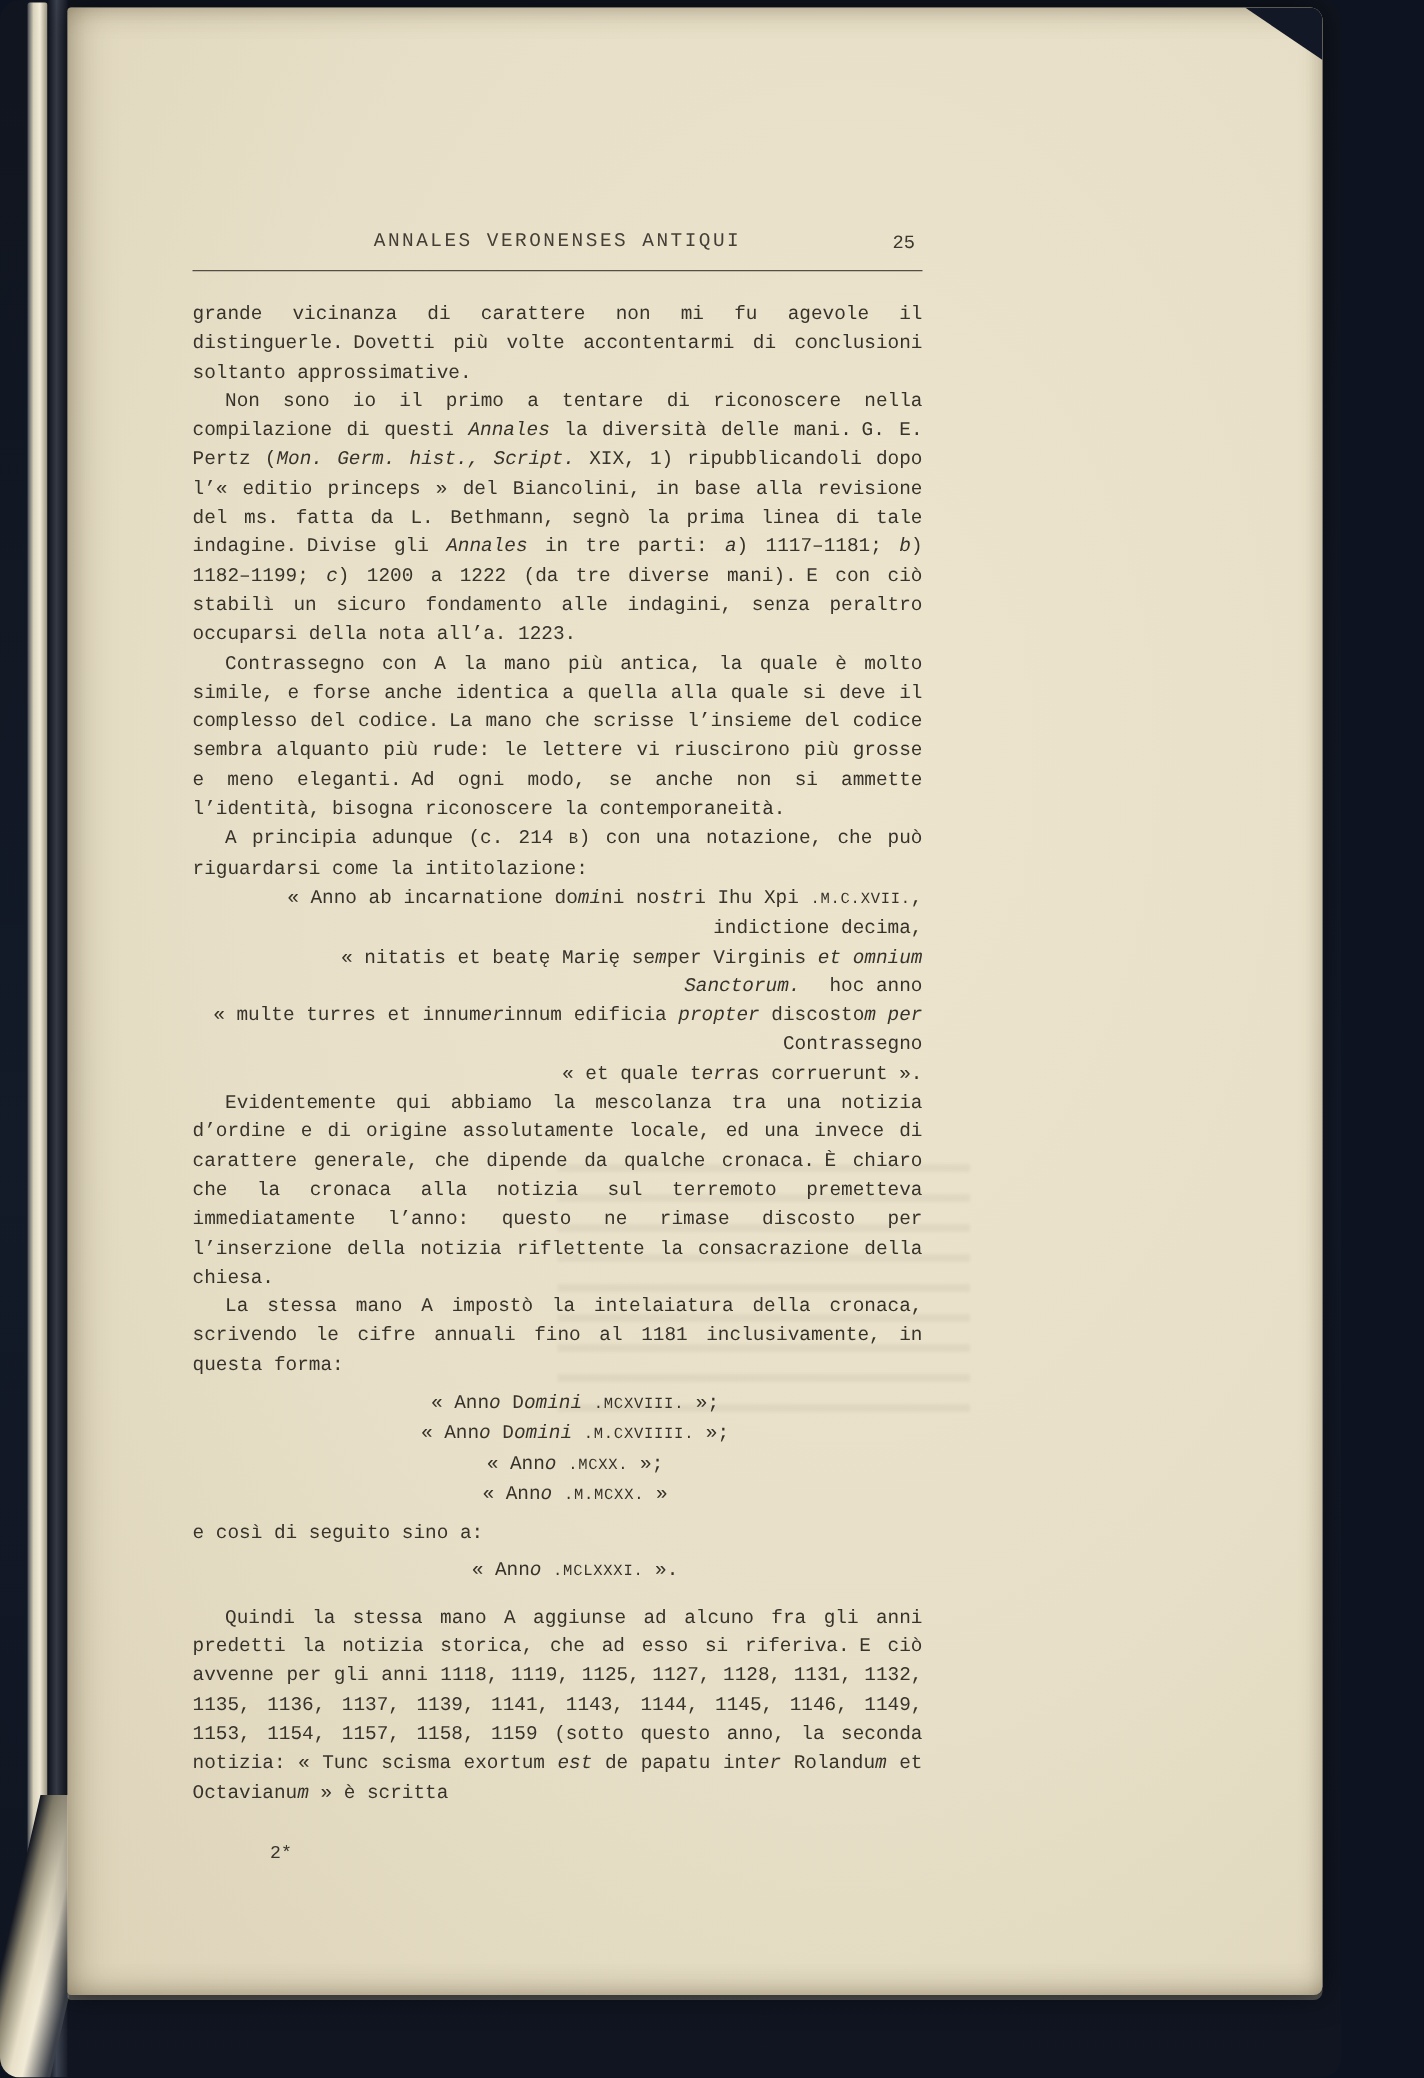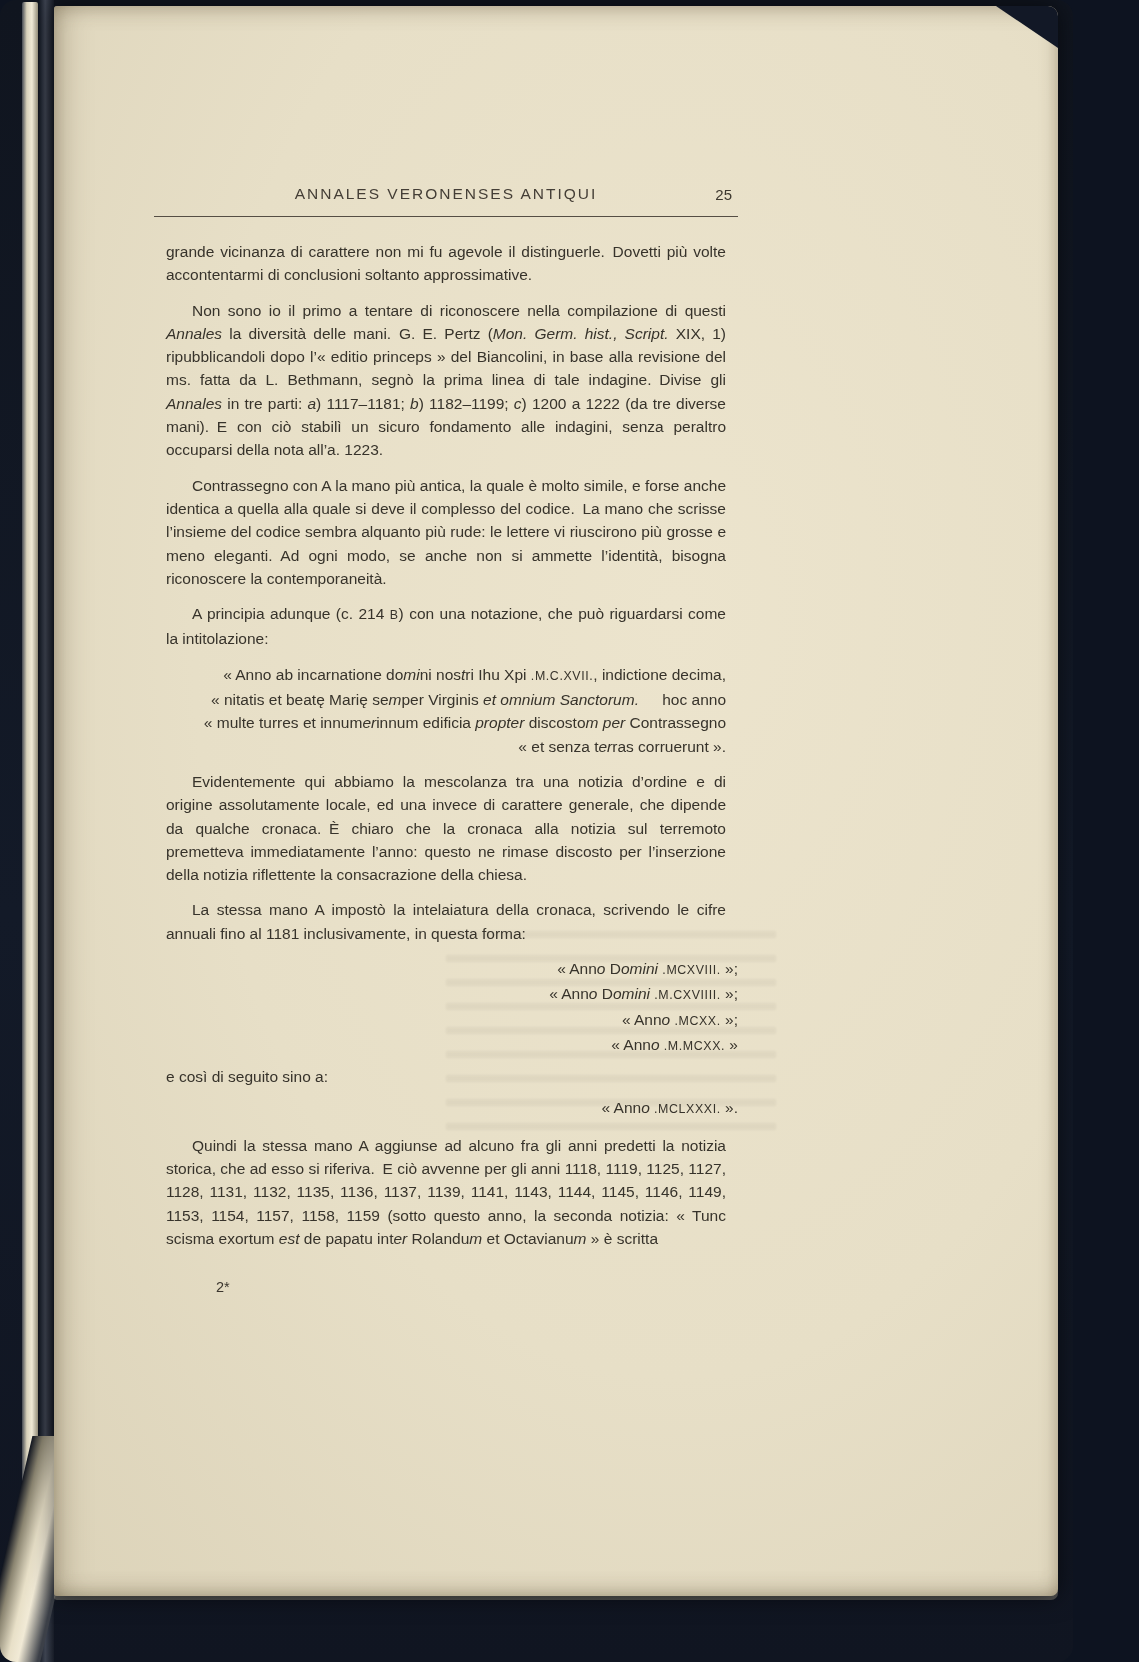--- a/index.html
+++ b/index.html
@@ -1,19 +1,19 @@
 <!DOCTYPE html>
 <html><head>
 <meta charset="utf-8">
 <style>
   html,body{margin:0;padding:0;background:#0d1320;}
   .canvas{
     position:relative;width:1073px;height:1662px;overflow:hidden;
     background:linear-gradient(180deg,#10151f 0%,#131a28 55%,#101521 100%);
-    font-family:Liberation Sans, sans-serif;
+    font-family:Liberation Mono, monospace;
     border-radius:16px;
   }
   
   .spine-edge{
     position:absolute;left:22px;top:2px;height:1648px;width:16px;border-radius:2px;
     background:linear-gradient(90deg,#454a52 0%,#d9d2bb 30%,#f3edda 62%,#9a9480 100%);
   }
   .spine-gap{
     position:absolute;left:38px;top:0;height:1662px;width:16px;
     background:linear-gradient(90deg,#0d121c 0%,#3d4350 45%,#171c27 100%);
@@ -49,27 +49,27 @@
     position:absolute;left:100px;top:176px;width:584px;
     color:#37332b;font-size:15.5px;line-height:23.3px;
   }
   .header{position:relative;height:22px;}
   .header .title{
     display:block;text-align:center;font-size:15.5px;letter-spacing:2px;color:#443e36;
   }
   .header .pagenum{position:absolute;right:6px;top:1px;font-size:15px;color:#3d382f;}
   .rule{margin-top:12px;border-top:1.4px solid #554e44;height:0;}
   .body{margin-top:23px;text-align:justify;}
-  .body p{margin:12px;}
+  .body p{margin:0;}
   .para.indent{text-indent:26px;}
   .para-gap{margin-top:13px !important;}
   .ecosi{margin-top:6px !important;margin-bottom:4px !important;}
   .tline{display:block;white-space:pre-wrap;}
   .quote-block{text-align:right;}
-  .annal-list{margin:7px 0 7px 28px !important;text-align:right;}
+  .annal-list{margin:7px 0 7px 28px !important;text-align:center;}
   .it{font-style:italic;}
   .sc{font-size:0.8em;letter-spacing:0.6px;}
   .footer-mark{margin-top:26px;margin-left:62px;font-size:14.5px;color:#3a352d;}
 </style>
 </head>
 <body>
 
 <div class="canvas">
   <div class="spine-edge"></div>
   <div class="spine-gap"></div>
@@ -88,21 +88,21 @@
 
       <div class="body">
           <p class="para"><span>grande vicinanza di carattere non mi fu agevole il distinguerle. Dovetti più volte accontentarmi di conclusioni soltanto approssimative.</span></p>
           <p class="para indent"><span>Non sono io il primo a tentare di riconoscere nella compilazione di questi </span><span class="it">Annales</span><span> la diversità delle mani. G. E. Pertz (</span><span class="it">Mon. Germ. hist., Script.</span><span> XIX, 1) ripubblicandoli dopo l’« editio princeps » del Biancolini, in base alla revisione del ms. fatta da L. Bethmann, segnò la prima linea di tale indagine. Divise gli </span><span class="it">Annales</span><span> in tre parti: </span><span class="it">a</span><span>) 1117–1181; </span><span class="it">b</span><span>) 1182–1199; </span><span class="it">c</span><span>) 1200 a 1222 (da tre diverse mani). E con ciò stabilì un sicuro fondamento alle indagini, senza peraltro occuparsi della nota all’a. 1223.</span></p>
           <p class="para indent"><span>Contrassegno con A la mano più antica, la quale è molto simile, e forse anche identica a quella alla quale si deve il complesso del codice. La mano che scrisse l’insieme del codice sembra alquanto più rude: le lettere vi riuscirono più grosse e meno eleganti. Ad ogni modo, se anche non si ammette l’identità, bisogna riconoscere la contemporaneità.</span></p>
           <p class="para indent"><span>A principia adunque (c. 214 </span><span class="sc">B</span><span>) con una notazione, che può riguardarsi come la intitolazione:</span></p>
           <p class="quote-block">
             <span class="tline"><span>« Anno ab incarnatione do</span><span class="it">mi</span><span>ni nos</span><span class="it">t</span><span>ri Ihu Xpi </span><span class="sc">.M.C.XVII.</span><span>, indictione decima,</span></span>
             <span class="tline"><span>« nitatis et beatę Marię se</span><span class="it">m</span><span>per Virginis </span><span class="it">et omnium Sanctorum.</span><span>  hoc anno</span></span>
             <span class="tline"><span>« multe turres et innum</span><span class="it">er</span><span>innum edificia </span><span class="it">propter</span><span> discosto</span><span class="it">m</span><span> </span><span class="it">per</span><span> Contrassegno</span></span>
-            <span class="tline"><span>« et senza t</span><span class="it">er</span><span>ras corruerunt ».</span></span>
+            <span class="tline"><span>« et quale t</span><span class="it">er</span><span>ras corruerunt ».</span></span>
           </p>
           <p class="para indent"><span>Evidentemente qui abbiamo la mescolanza tra una notizia d’ordine e di origine assolutamente locale, ed una invece di carattere generale, che dipende da qualche cronaca. È chiaro che la cronaca alla notizia sul terremoto premetteva immediatamente l’anno: questo ne rimase discosto per l’inserzione della notizia riflettente la consacrazione della chiesa.</span></p>
           <p class="para indent"><span>La stessa mano A impostò la intelaiatura della cronaca, scrivendo le cifre annuali fino al 1181 inclusivamente, in questa forma:</span></p>
           <p class="annal-list">
             <span class="tline"><span>« Ann</span><span class="it">o</span><span> D</span><span class="it">omini</span><span> </span><span class="sc">.MCXVIII.</span><span> »;</span></span>
             <span class="tline"><span>« Ann</span><span class="it">o</span><span> D</span><span class="it">omini</span><span> </span><span class="sc">.M.CXVIIII.</span><span> »;</span></span>
             <span class="tline"><span>« Ann</span><span class="it">o</span><span> </span><span class="sc">.MCXX.</span><span> »;</span></span>
             <span class="tline"><span>« Ann</span><span class="it">o</span><span> </span><span class="sc">.M.MCXX.</span><span> »</span></span>
           </p>
           <p class="para ecosi"><span>e così di seguito sino a:</span></p>

